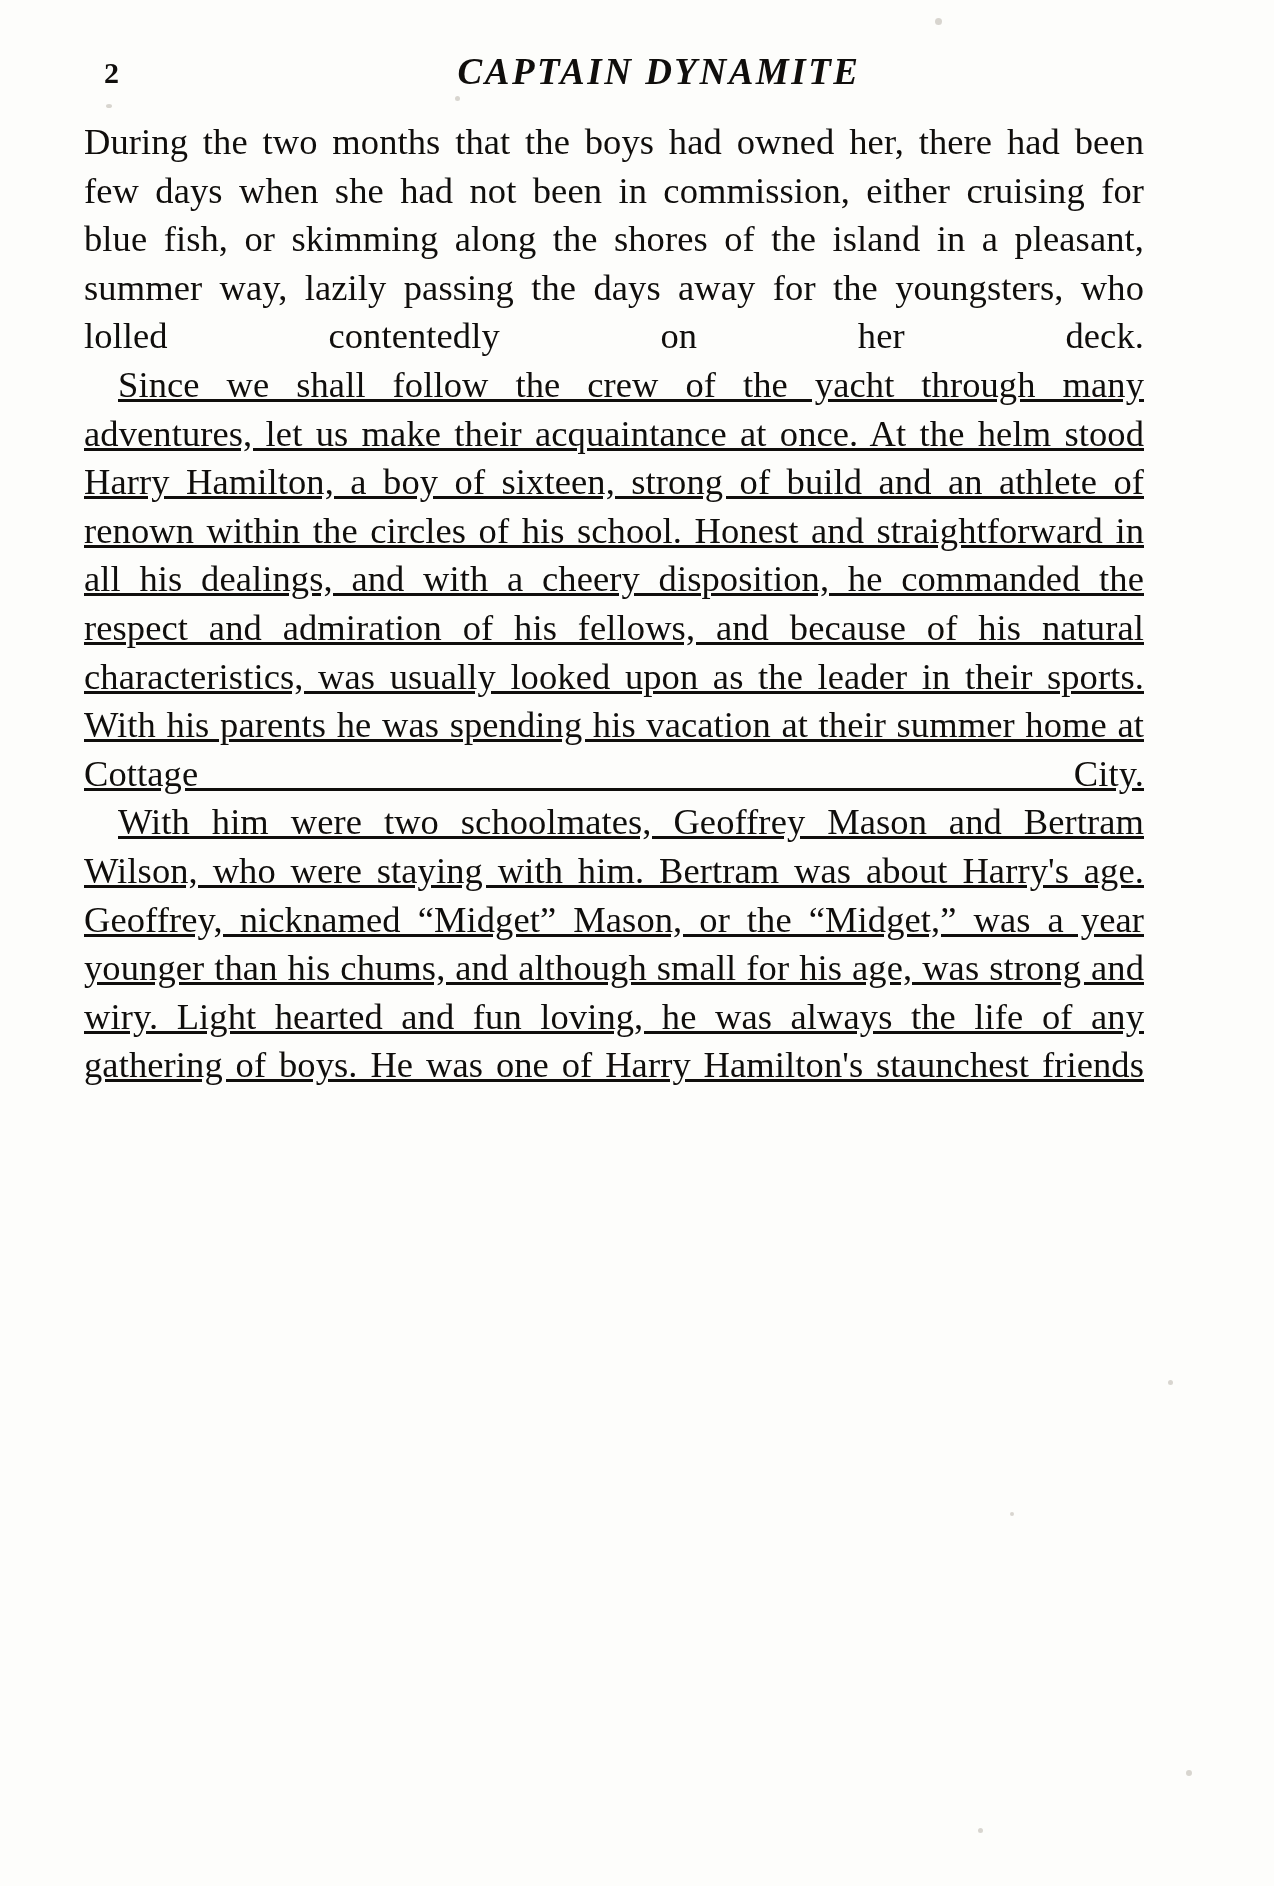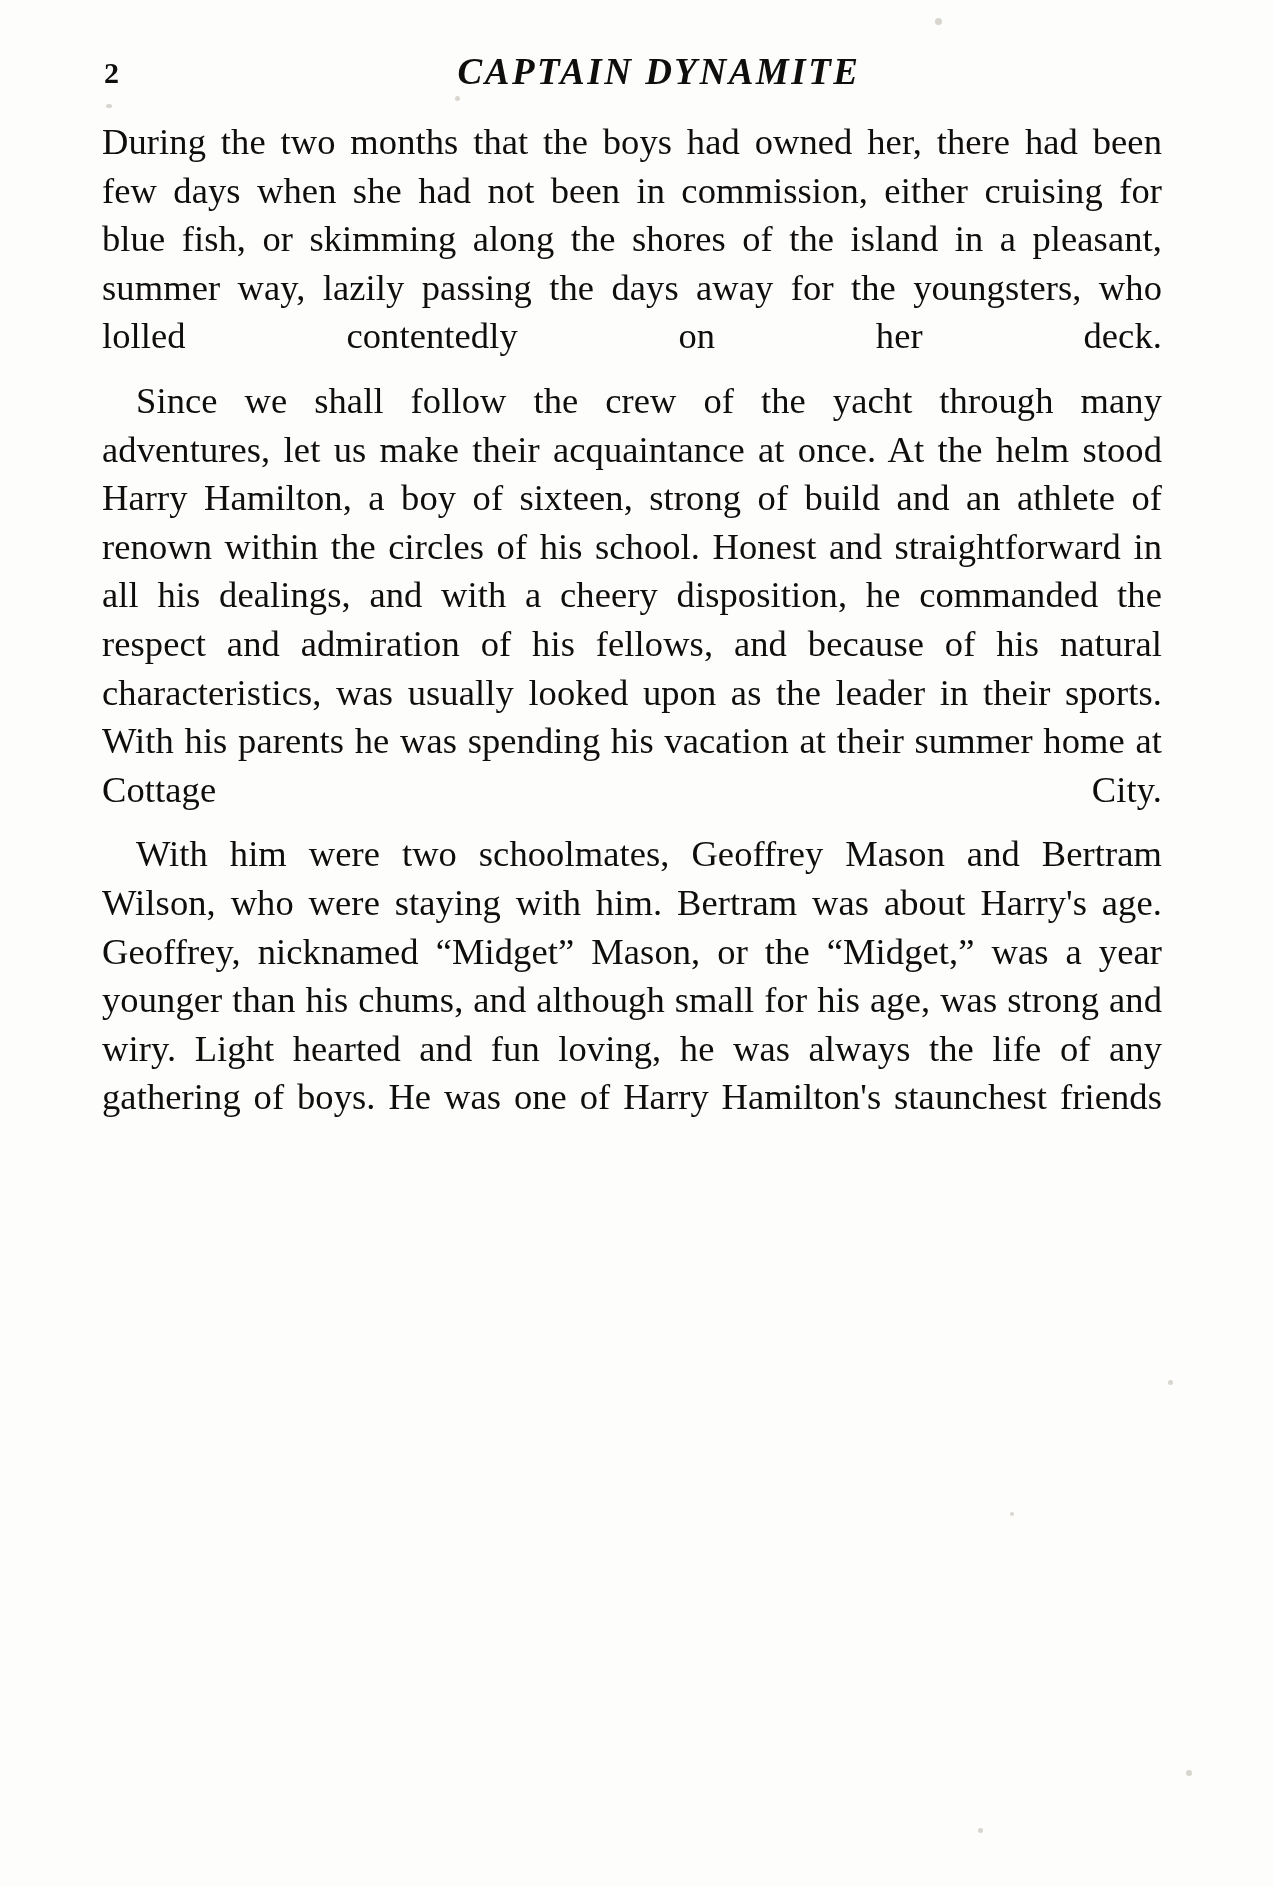--- a/index.html
+++ b/index.html
@@ -40,38 +40,39 @@
     text-align: center;
     font-size: 37px;
     font-style: italic;
     font-weight: 700;
     letter-spacing: 2.5px;
     font-family: "Liberation Serif", serif;
     transform: translateX(22px);
   }
   .body-text {
     position: absolute;
-    left: 102px;
+    left: 84px;
     top: 118px;
     width: 1060px;
   }
   .para {
     margin: 0;
     font-size: 36.5px;
     line-height: 48.6px;
     text-align: justify;
     text-justify: inter-word;
     letter-spacing: 0.1px;
     word-spacing: 0.5px;
   }
   .para.indent {
     text-indent: 34px;
   }
   .para + .para {
-    margin-top: 16px;
+    margin-top: 0;
+    text-decoration: underline;
   }
   
   .para.full-justify {
     text-align-last: justify;
   }
   .speck {
     position: absolute;
     background: #b9b4ac;
     border-radius: 50%;
     opacity: .55;

